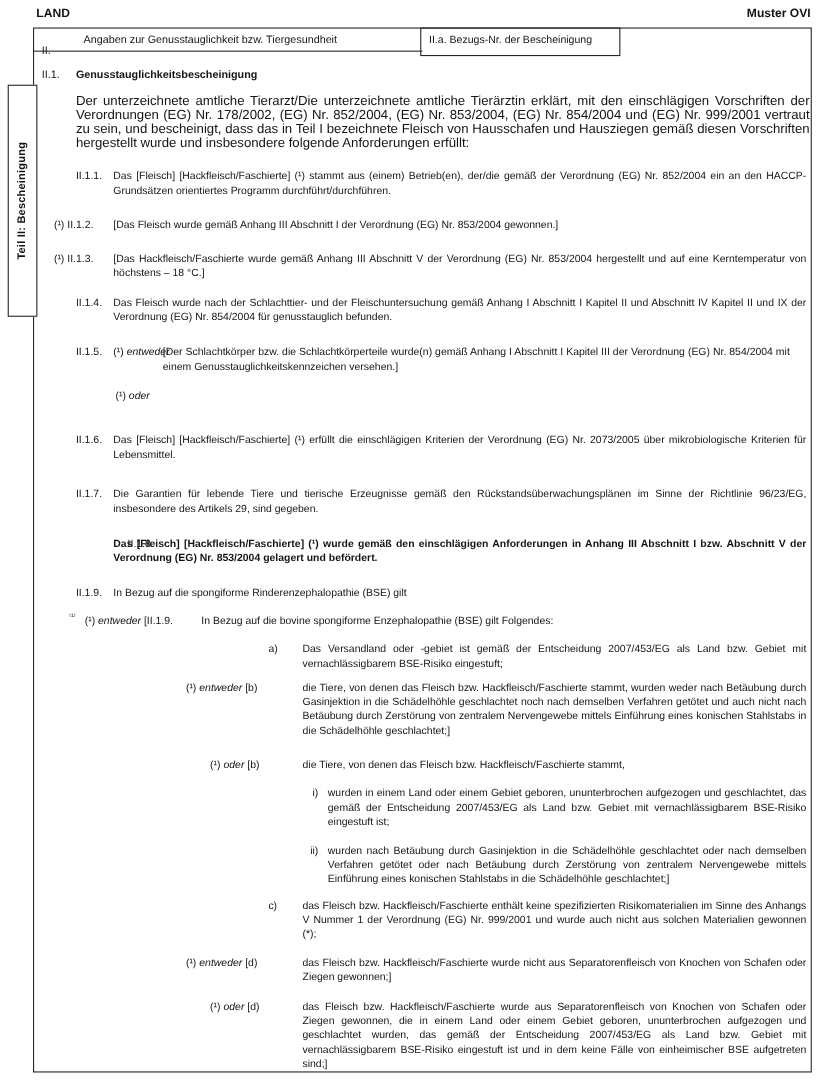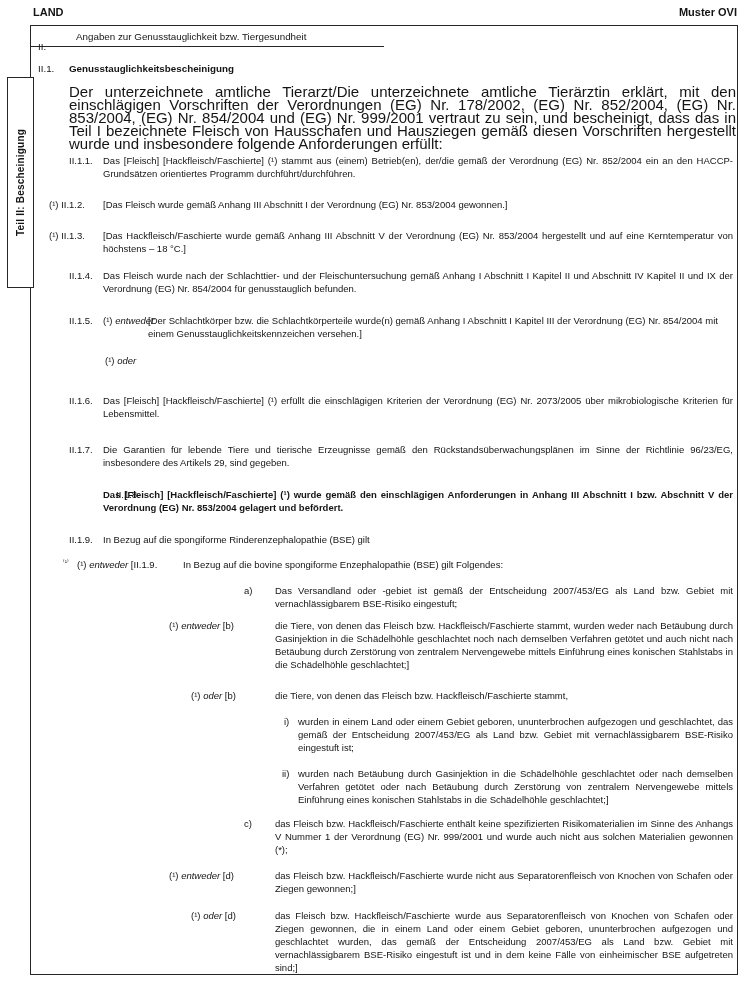--- a/index.html
+++ b/index.html
@@ -25,39 +25,40 @@
   .box-iib svg{position:absolute;left:0;top:0;}
   .sidebar{position:absolute;left:7px;top:77px;width:27px;height:211px;
            border:1.6px solid #262626;box-sizing:border-box;background:#fff;
            display:flex;align-items:center;justify-content:center;}
   .sidebar .vtext{transform:rotate(-90deg);white-space:nowrap;
                   font-size:10px;font-weight:bold;letter-spacing:.2px;}
   .sec-head{position:absolute;top:37px;left:0;width:708px;font-size:9.8px;}
   .sec-head .snum{position:absolute;left:7px;top:0;}
   .sec-head .stitle{position:absolute;left:38px;top:0;font-weight:bold;}
   .intro{position:absolute;top:59px;left:38px;width:667px;
-         font-size:15px;line-height:13px;text-align:justify;}
+         font-size:12px;line-height:13px;text-align:justify;}
   .item{position:absolute;left:0;width:708px;font-size:9.5px;line-height:13px;}
   .item .lbl{position:absolute;top:0;white-space:nowrap;}
   .item .txt{display:block;text-align:justify;}
   .ss{font-size:6.8px;position:relative;top:-4px;}
   i{font-style:italic;}
 </style>
 </head>
 <body>
 
 <div class="page">
   <div class="corner land">LAND</div>
   <div class="corner muster">Muster OVI</div>
 
   <div class="table">
     <div class="hdr-left">
       <span class="hnum">II.</span>
       <span class="htitle">Angaben zur Genusstauglichkeit bzw. Tiergesundheit</span>
     </div>
+    <div class="box-iia">II.a. Bezugs-Nr. der Bescheinigung</div>
 
     <div class="sec-head">
       <span class="snum">II.1.</span>
       <span class="stitle">Genusstauglichkeitsbescheinigung</span>
     </div>
     <div class="intro">Der unterzeichnete amtliche Tierarzt/Die unterzeichnete amtliche Tierärztin erklärt, mit den einschlägigen Vorschriften der Verordnungen (EG) Nr. 178/2002, (EG) Nr. 852/2004, (EG) Nr. 853/2004, (EG) Nr. 854/2004 und (EG) Nr. 999/2001 vertraut zu sein, und bescheinigt, dass das in Teil I bezeichnete Fleisch von Hausschafen und Hausziegen gemäß diesen Vorschriften hergestellt wurde und insbesondere folgende Anforderungen erfüllt:</div>
 
     <div id="items">
         <div class="item" style="top: 128px;">
           <span class="lbl" style="left: 38px;"><span>II.1.1.</span></span>

